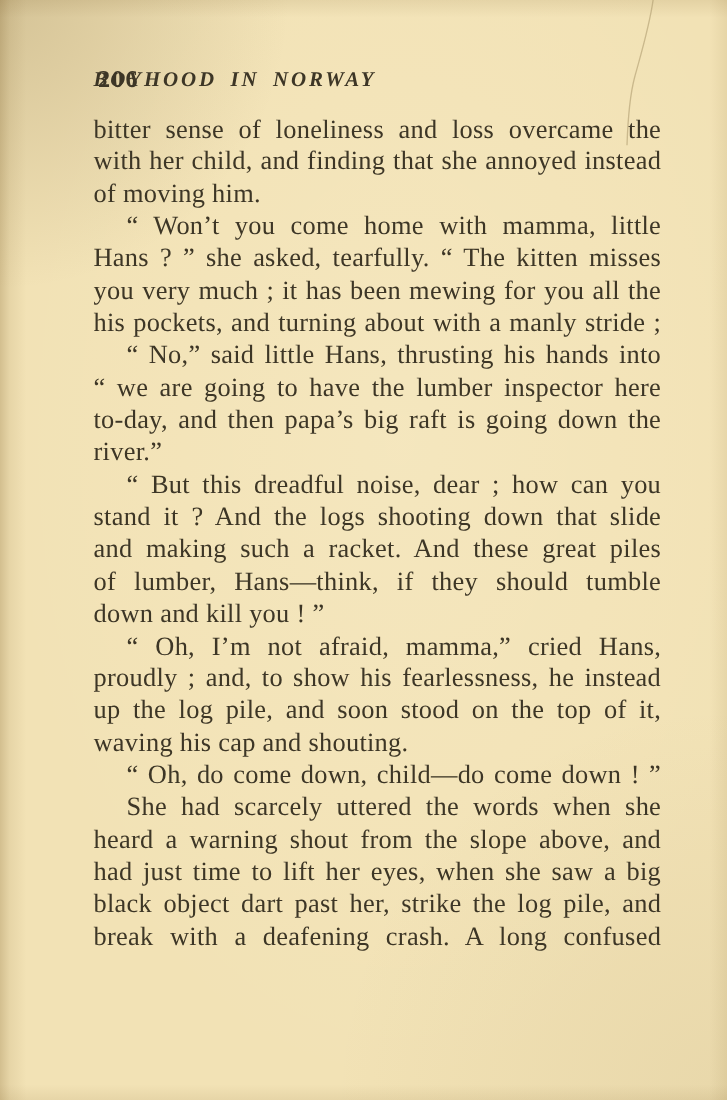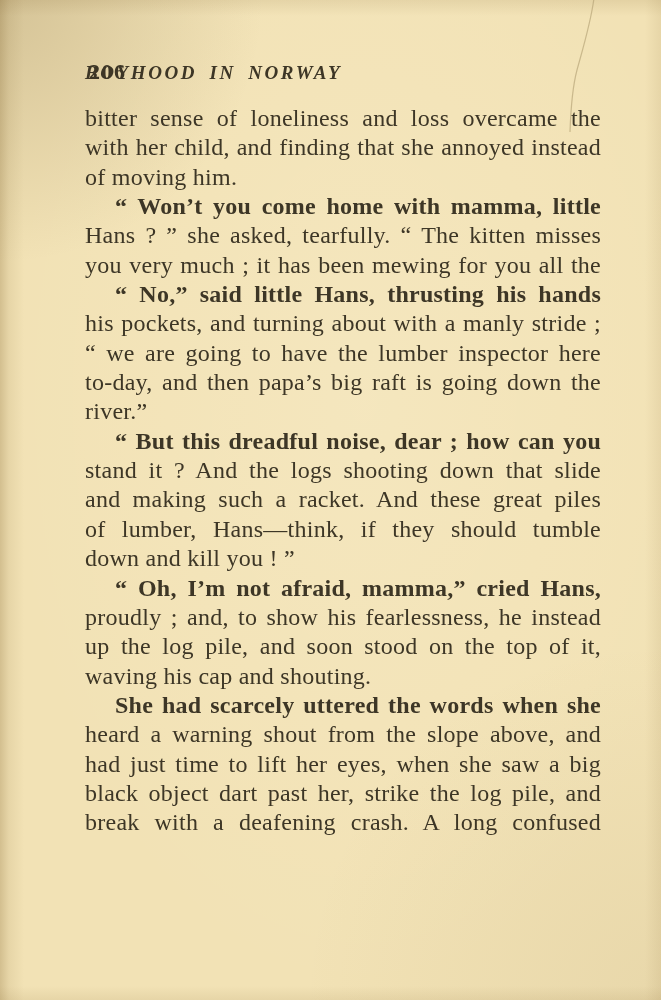--- a/index.html
+++ b/index.html
@@ -76,21 +76,20 @@
     overflow: hidden;
     text-align: justify;
     text-align-last: justify;
     white-space: normal;
   }
   .line.final {
     text-align-last: left;
   }
   .line.indent {
     text-indent: 30px;
-    font-weight: bold;
   }
 </style>
 </head>
 <body>
 
 <div class="page">
 
   <svg class="crease" viewBox="0 0 70 140" xmlns="http://www.w3.org/2000/svg">
     <path d="M49,-2 C46,22 38,48 32,70 C28,85 26,102 25,132" fill="none" stroke="#b3a275" stroke-width="1.2" opacity="0.65"></path>
   </svg>
@@ -100,34 +99,35 @@
     <span class="running-title">BOYHOOD IN NORWAY</span>
   </div>
 
   <div class="text-block">
       <div class="line">bitter sense of loneliness and loss overcame the</div>
       <div class="line">with her child, and finding that she annoyed instead</div>
       <div class="line final">of moving him.</div>
       <div class="line indent">“ Won’t you come home with mamma, little</div>
       <div class="line">Hans ? ” she asked, tearfully. “ The kitten misses</div>
       <div class="line">you very much ; it has been mewing for you all the</div>
+      <div class="line">his pockets, and turning about with a manly stride ;</div>
       <div class="line indent">“ No,” said little Hans, thrusting his hands into</div>
-      <div class="line">his pockets, and turning about with a manly stride ;</div>
       <div class="line">“ we are going to have the lumber inspector here</div>
       <div class="line">to-day, and then papa’s big raft is going down the</div>
       <div class="line final">river.”</div>
       <div class="line indent">“ But this dreadful noise, dear ; how can you</div>
       <div class="line">stand it ? And the logs shooting down that slide</div>
       <div class="line">and making such a racket. And these great piles</div>
       <div class="line">of lumber, Hans—think, if they should tumble</div>
       <div class="line final">down and kill you ! ”</div>
       <div class="line indent">“ Oh, I’m not afraid, mamma,” cried Hans,</div>
       <div class="line">proudly ; and, to show his fearlessness, he instead</div>
       <div class="line">up the log pile, and soon stood on the top of it,</div>
       <div class="line final">waving his cap and shouting.</div>
+      <div class="line indent">“ Oh, do come down, child—do come down ! ”</div>
       <div class="line indent">She had scarcely uttered the words when she</div>
       <div class="line">heard a warning shout from the slope above, and</div>
       <div class="line">had just time to lift her eyes, when she saw a big</div>
       <div class="line">black object dart past her, strike the log pile, and</div>
       <div class="line">break with a deafening crash. A long confused</div>
     </div>
 
 </div>
 
 </body></html>

